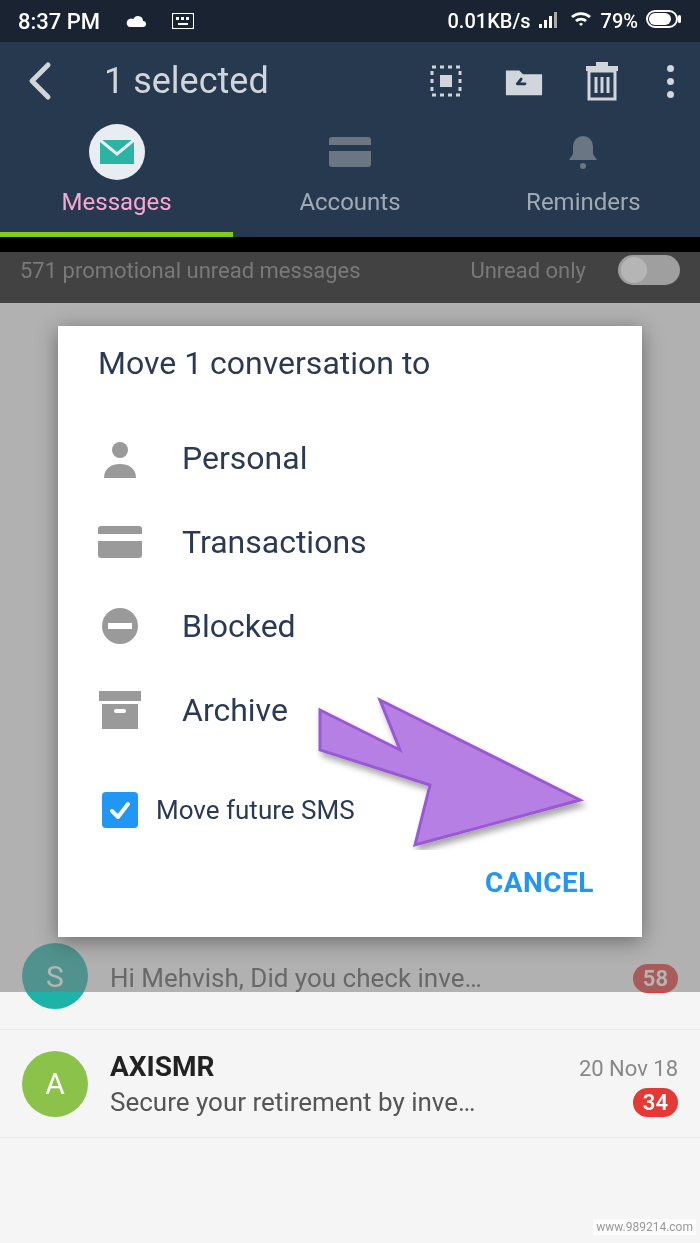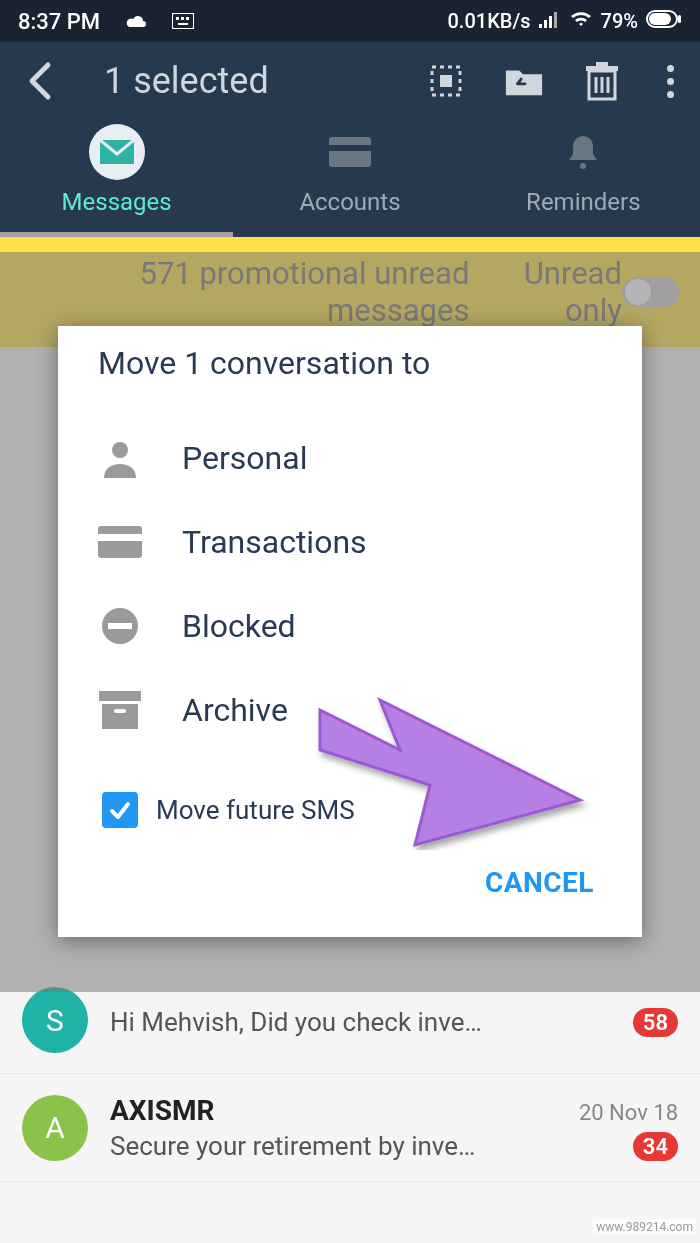--- a/index.html
+++ b/index.html
@@ -44,26 +44,26 @@
     padding-top: 10px;
   }
   .tab {
     flex: 1;
     text-align: center;
     padding-bottom: 16px;
     color: #a0aab5;
     font-size: 24px;
   }
   .tab .tab-icon-wrap { height: 56px; display:flex; align-items:center; justify-content:center; margin-bottom: 8px; }
-  .tab.active { color: #5eead4; border-bottom: 5px solid #a3a3a3; }
+  .tab.active { color: #f9a8d4; border-bottom: 5px solid #84cc16; }
   .tab.active .circle-icon { width:56px; height:56px; border-radius:50%; background:#e8edf1; display:flex; align-items:center; justify-content:center; }
   .content { position: relative; }
   .promo-row {
     display:flex; align-items:center; padding: 18px 20px;
-    font-size: 31px; color:#7a7a7a; background:#fde047;
+    font-size: 22px; color:#7a7a7a; background:#000000;
     justify-content: space-between;
     text-align: right;
   }
   .toggle { width:62px; height:30px; background:#cfcfcf; border-radius:30px; position:relative; }
   .toggle::after { content:""; position:absolute; left:3px; top:2px; width:26px; height:26px; background:#fff; border-radius:50%; }
   .list-item {
     display:flex; align-items:center; padding: 20px 22px; gap:22px;
     border-bottom: 1px solid #e8e8e8; background:#f5f5f5;
   }
   .avatar { width:66px; height:66px; border-radius:50%; display:flex; align-items:center; justify-content:center; color:#fff; font-size:30px; flex-shrink:0; }
@@ -211,21 +211,21 @@
           <circle cx="16" cy="32" r="3" fill="#6a7682"></circle>
         </svg>
     </div>
     <div>Reminders</div>
   </div>
 </div>
 
 <div class="content">
   <div class="promo-row">
     <span>571  promotional unread messages</span>
-    <div style="display:flex; align-items:center; gap:0;">
+    <div style="display:flex; align-items:center; gap:32px;">
       <span>Unread only</span>
       <div class="toggle"></div>
     </div>
   </div>
 
   <div style="height:620px"></div>
 
   <div class="list-item">
     <div class="avatar" style="background:#1fb2a6">
       <span>S</span>

